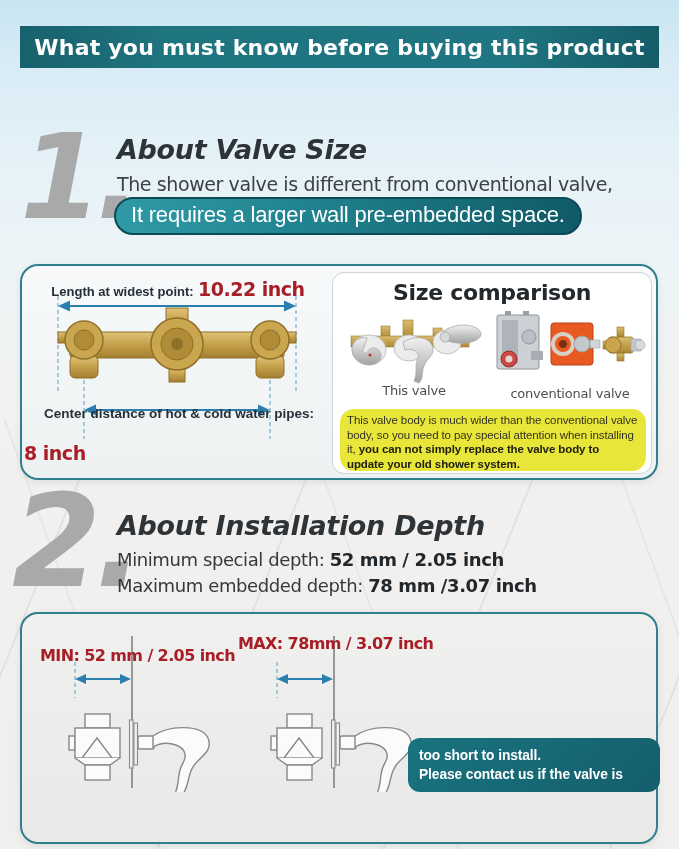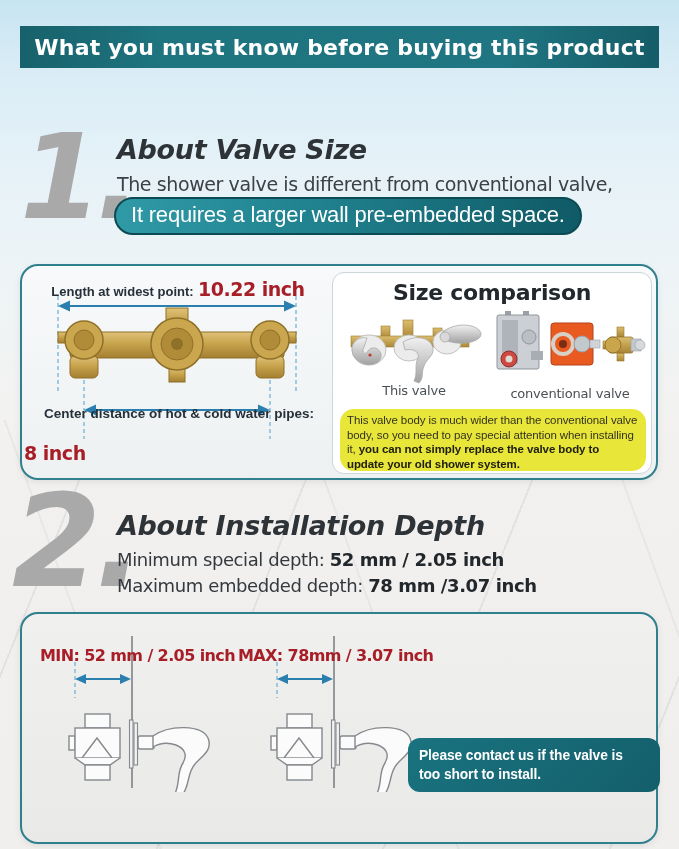--- a/index.html
+++ b/index.html
@@ -66,21 +66,21 @@
   .yellow-note {
     position:absolute; left:7px; top:136px; width:306px; height:62px;
     background:#e9e63a; border-radius:14px; padding:4px 7px;
     font-size:11.5px; line-height:1.27; color:#33331f; letter-spacing:-.1px;
   }
   .yellow-note b { color:#20200f; }
   .depth-line { position:absolute; left:117px; font-size:18px; color:#33393e; font-family:"DejaVu Sans",sans-serif; letter-spacing:-.4px; white-space:nowrap; }
   .dl1 { top:549px; } .dl2 { top:575px; }
   .depth-line b { color:#22272b; }
   .minmax { position:absolute; font-weight:bold; font-size:16px; color:#a81e27; white-space:nowrap; font-family:"DejaVu Sans",sans-serif; letter-spacing:-.6px; }
-  .min-cap { left:18px; top:32px; } .max-cap { left:216px; top:32px; }
+  .min-cap { left:18px; top:32px; } .max-cap { left:216px; top:20px; }
   .depth-svg { position:absolute; left:10px; top:8px; }
   .contact-pill {
     position:absolute; left:386px; top:124px; width:252px; height:54px;
     background:linear-gradient(135deg,#1a7380,#135f6b);
     border-radius:12px; padding:8px 11px; color:#ffffff;
     font-weight:bold; font-size:13.8px; line-height:1.4; letter-spacing:-.1px; white-space:nowrap;
   }
 </style>
 </head>
 <body>
@@ -246,17 +246,17 @@
         <rect x="106" y="114" width="16" height="13" rx="2" fill="#fbfbfb" stroke="#85898d" stroke-width="1.4"></rect>
         <path d="M121,114 C138,102 170,103 176,116 C181,128 170,134 163,142 C155,151 158,162 151,172 C148,177 142,175 144,169 C148,158 145,150 151,141 C155,134 154,127 144,123 C133,119 126,122 121,125 Z" fill="#fbfbfb" stroke="#85898d" stroke-width="1.4"></path>
       </g>
       <use href="#depthgroup" x="202"></use>
     </svg>
 
     <div class="minmax min-cap">MIN: 52 mm / 2.05 inch</div>
     <div class="minmax max-cap">MAX: 78mm / 3.07 inch</div>
 
     <div class="contact-pill">
+      <div>too short to install.</div>
       <div>Please contact us if the valve is</div>
-      <div>too short to install.</div>
     </div>
   </div>
 </div>
 
 </body></html>

